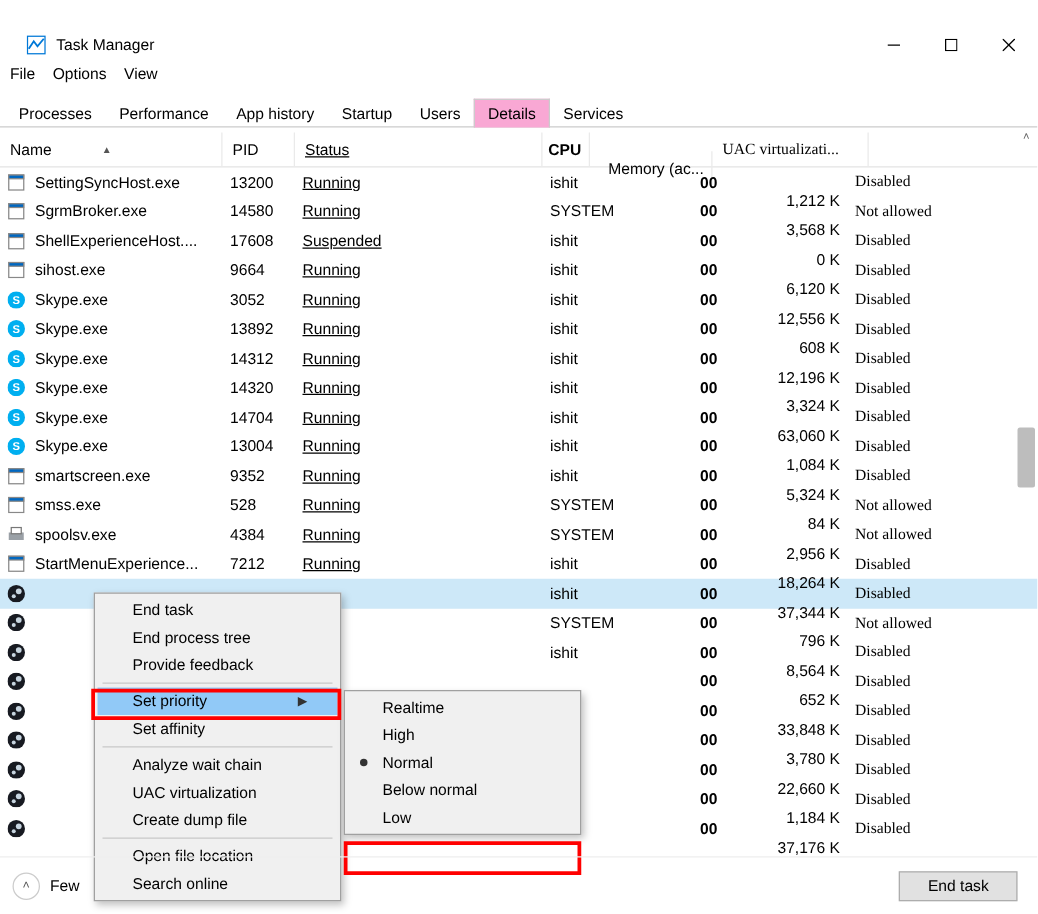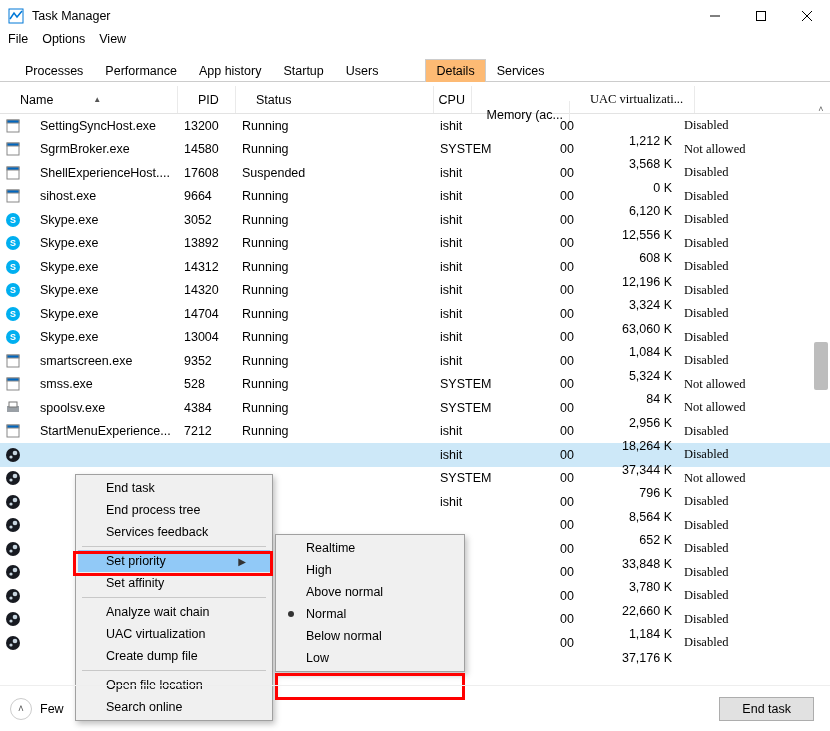--- a/index.html
+++ b/index.html
@@ -1,56 +1,56 @@
 <!DOCTYPE html>
 <html><head>
   <meta charset="utf-8">
   <style>
     * { box-sizing: border-box; margin: 0; padding: 0; font-family: "Segoe UI", Tahoma, sans-serif; font-size: 12.5px; }
     body { width: 830px; height: 731px; background: #fff; color: #000; position: relative; overflow: hidden; }
 
     
-    .titlebar { height: 32px; display: flex; align-items: center; padding-left: 8px; }
+    .titlebar { height: 32px; display: flex; align-items: center; padding-left: 21px; margin-top: 20px; }
     .titlebar .icon { width: 16px; height: 16px; margin-right: 8px; }
     .titlebar .title { flex: 1; font-size: 12.5px; }
     .win-controls { display: flex; height: 100%; }
     .win-controls div { width: 46px; display: flex; align-items: center; justify-content: center; }
     .win-controls svg { width:10px; height:10px; }
 
     
     .menubar { height: 20px; display: flex; align-items: flex-start; padding: 0 8px; gap: 14px; }
     .menubar span { cursor: default; }
 
     
-    .tabstrip { margin-top: 6px; display: flex; padding-left: 14px; border-bottom: 1px solid #ccc; }
+    .tabstrip { margin-top: 6px; display: flex; padding-left: 4px; border-bottom: 1px solid #ccc; }
     .tab { padding: 4px 10px 4px; border: 1px solid transparent; border-bottom: none; position: relative; top: 1px; cursor: default; }
-    .tab.active { border-color: #ccc; background: #fdba74; margin-left: 36px; }
+    .tab.active { border-color: #ccc; background: #f9a8d4; }
 
     
     .colheaders { display: flex; height: 28px; align-items: center; border-bottom: 1px solid #e3e3e3; user-select: none; margin-top: 4px; }
-    .colheaders div { padding-left: 20px; border-right: 1px solid #eaeaea; height: 100%; display: flex; align-items: center; cursor: default; white-space: nowrap; overflow: hidden; text-overflow: ellipsis; }
+    .colheaders div { padding-left: 8px; border-right: 1px solid #eaeaea; height: 100%; display: flex; align-items: center; cursor: default; white-space: nowrap; overflow: hidden; text-overflow: ellipsis; }
     .sort-glyph { font-size: 8px; margin-left: 40px; color: #555; }
     .c-name { width: 178px; }
     .c-pid  { width: 58px; }
-    .c-status { width: 198px; }
+    .c-status { width: 198px; text-decoration: underline; }
     .c-user { width: 108px; }
-    .c-cpu  { width: 38px; text-align: right; justify-content: flex-end; padding-right: 6px; padding-left:0;}
+    .c-cpu  { width: 38px; text-align: right; justify-content: flex-end; padding-right: 6px; padding-left:0;font-weight:bold;}
     .c-mem  { width: 98px; text-align: right; justify-content: flex-end; padding-right: 6px; padding-left:0;margin-top:30px;}
     .c-uac  { width: 125px; font-family: Liberation Serif, serif; }
 
     
     .rows { }
     .row { display: flex; height: 23.5px; align-items: center; }
     .row > div { padding-left: 6px; white-space: nowrap; overflow: hidden; text-overflow: ellipsis; }
     .row .c-cpu, .row .c-mem { padding-right: 6px; padding-left: 0; text-align: right; }
     .row.selected { background: #cde8f8; }
     .row.partial-cut .c-name span.txt,
     .row.partial-cut .c-pid,
     .row.partial-cut .c-status { color: transparent; } 
-    .cell-name { display:flex; align-items:center; gap:20px; }
+    .cell-name { display:flex; align-items:center; gap:8px; }
     .ficon { width:14px; height:14px; display:inline-flex; align-items:center; justify-content:center; }
     svg.ico-skype circle { fill:#00aff0; }
     svg.ico-skype text { fill:#fff; font:700 9px/1 Arial; }
     svg.ico-steam circle { fill:#171a21; }
     svg.ico-steam .disc { fill:#c7d5e0; }
     svg.ico-printer rect{fill:#9aa0a6;}
     svg.ico-printer .top{fill:#fff;stroke:#777;}
     svg.ico-exe rect{fill:#fff;stroke:#888;}
     svg.ico-exe .bar{fill:#0067c0;}
 
@@ -540,21 +540,21 @@
 <div class="scrollthumb"></div>
 
 <div class="context-menu" id="ctx1" style="left:75px; top:474px; width:198px;">
     <div class="item">
       <span>End task</span>
     </div>
     <div class="item">
       <span>End process tree</span>
     </div>
     <div class="item">
-      <span>Services feedback</span>
+      <span>Provide feedback</span>
     </div>
     <div class="sep"></div>
     <div class="item hover">
       <span>Set priority</span>
       <span class="submenu-arrow">▶</span>
     </div>
     <div class="item">
       <span>Set affinity</span>
     </div>
     <div class="sep"></div>
@@ -569,29 +569,26 @@
     </div>
     <div class="sep"></div>
     <div class="item">
       <span>Open file location</span>
     </div>
     <div class="item">
       <span>Search online</span>
     </div>
   </div>
 
-<div class="context-menu" id="ctx2" style="left:275px; top:534px; width:190px;">
+<div class="context-menu" id="ctx2" style="left:275px; top:552px; width:190px;">
     <div class="item">
       <span>Realtime</span>
     </div>
     <div class="item">
       <span>High</span>
-    </div>
-    <div class="item">
-      <span>Above normal</span>
     </div>
     <div class="item">
       <span class="radio-dot"></span>
       <span>Normal</span>
     </div>
     <div class="item">
       <span>Below normal</span>
     </div>
     <div class="item">
       <span>Low</span>

